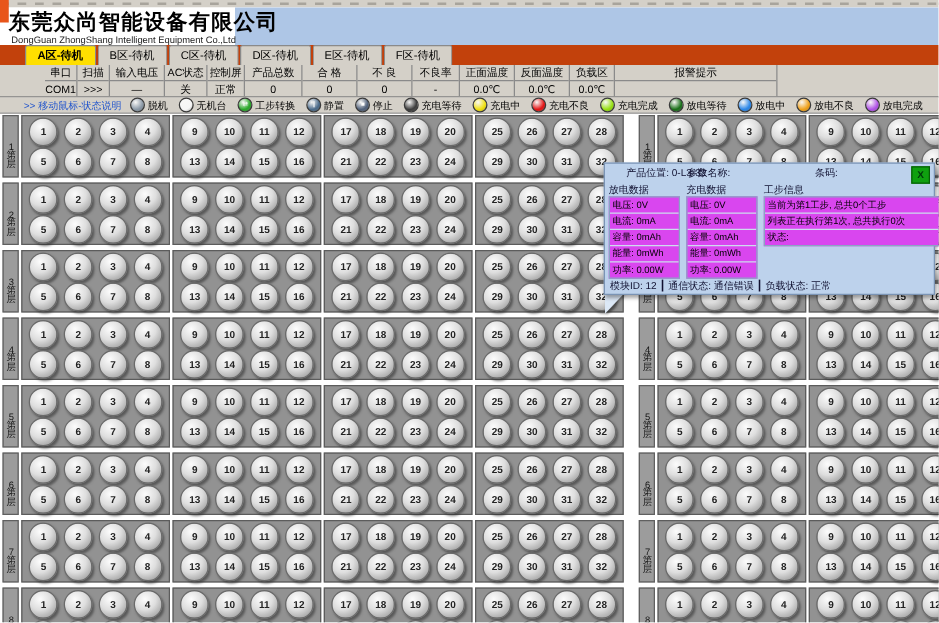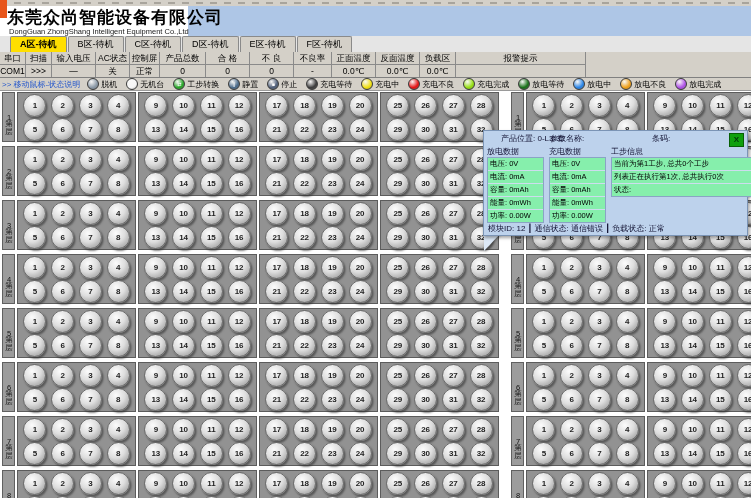--- a/index.html
+++ b/index.html
@@ -10,38 +10,38 @@
        background-image:repeating-linear-gradient(90deg,#a8a49c 0 7px,#d4d0c8 7px 14px);
        background-size:14px 2px;background-position:0 2px;background-repeat:repeat-x;}
   .corner-mark{position:absolute;top:0;left:0;width:7px;height:18px;background:#e8551a;z-index:5;}
   
   .titlebar{position:absolute;top:6px;left:0;width:751px;height:40px;background:#fff;}
   .blue-band{position:absolute;top:0;left:188px;right:0;height:30px;background:#aec6e6;}
   .title{position:absolute;top:0px;left:7px;font-family:"Liberation Serif","DejaVu Serif",serif;
        font-weight:bold;font-size:17px;color:#000;letter-spacing:1px;white-space:nowrap;}
   .subtitle{position:absolute;top:21px;left:9px;font-size:7.5px;color:#222;white-space:nowrap;}
   
-  .tabs{position:absolute;top:36px;left:0;width:751px;height:16px;background:#e5e5e5;
-       display:flex;align-items:flex-end;padding-left:10px;box-sizing:border-box;}
+  .tabs{position:absolute;top:36px;left:0;width:751px;height:16px;background:#c2410c;
+       display:flex;align-items:flex-end;padding-left:20px;box-sizing:border-box;}
   .tab{height:15px;line-height:15px;padding:0 9px;font-size:9px;background:#d4d0c8;
        border:1px solid #8a8a8a;border-bottom:none;margin-right:1px;color:#000;
        border-radius:2px 2px 0 0;white-space:nowrap;cursor:default;}
   .tab.active{background:#ffdf00;font-weight:bold;}
   
   .toolbar{position:absolute;top:52px;left:0;width:751px;height:26px;background:#d4d0c8;
-       display:flex;border-bottom:1px solid #808080;box-sizing:border-box;}
+       display:flex;border-bottom:1px solid #808080;box-sizing:border-box;padding-left:36px;}
   .tcol{display:flex;flex-direction:column;border-right:1px solid #8a8a8a;box-sizing:border-box;flex-shrink:0;}
   .tcol .th{height:13px;line-height:13px;text-align:center;font-size:8.5px;border-bottom:1px solid #8a8a8a;
        white-space:nowrap;overflow:hidden;color:#000;}
   .tcol .tv{height:12px;line-height:12px;text-align:center;font-size:8.5px;white-space:nowrap;color:#000;}
   .tfill{flex:1;}
   
   .legend{position:absolute;top:78px;left:0;width:751px;height:13px;display:flex;align-items:center;
        font-size:8px;background:#d4d0c8;border-bottom:1px solid #9a9a9a;box-sizing:border-box;white-space:nowrap;}
-  .hint{color:#2255cc;margin:0 7px 0 2px;}
+  .hint{color:#2255cc;margin:0 7px 0 19px;}
   .litem{display:flex;align-items:center;margin-right:9px;}
   .sphere{width:12px;height:12px;border-radius:50%;margin-right:2px;border:1px solid #3a3a3a;
        box-sizing:border-box;display:flex;align-items:center;justify-content:center;
        font-size:5px;color:#fff;flex-shrink:0;}
   .llabel{color:#000;text-align:center;}
   
   .grid{position:absolute;top:92px;left:2px;width:780px;}
   .layer-band{display:flex;height:50px;margin-bottom:4px;}
   .panel{display:flex;}
   .panel.rp{margin-left:10px;}
@@ -61,21 +61,21 @@
        border:1px solid #7b94b5;box-shadow:1px 2px 3px rgba(0,0,0,.35);font-size:8px;z-index:10;}
   .p-head{position:relative;height:15px;line-height:15px;padding-left:17px;color:#101030;white-space:nowrap;}
   .ph2{position:absolute;left:66px;top:0;}
   .ph3{position:absolute;left:168px;top:0;}
   .close{position:absolute;right:3px;top:2px;width:13px;height:12px;background:#0fa00f;
        border:1px solid #066006;color:#00390c;font-size:8px;font-weight:bold;text-align:center;
        line-height:11px;cursor:default;box-sizing:content-box;}
   .p-cols{display:flex;padding:0 3px;}
   .p-col{margin-right:5px;}
   .p-col-title{font-size:8px;color:#101030;height:11px;line-height:11px;white-space:nowrap;}
-  .p-box{background:#86efac;border:1px solid #8aa4c4;width:55px;overflow:hidden;}
+  .p-box{background:#d946ef;border:1px solid #8aa4c4;width:55px;overflow:hidden;}
   .p-box.wide{width:140px;}
   .p-row{height:12px;line-height:12px;padding-left:2px;border-bottom:1px solid #cddcee;
        font-size:7.5px;color:#000;white-space:nowrap;overflow:hidden;}
   .p-row:last-child{border-bottom:none;}
   .p-foot{position:absolute;left:4px;bottom:1px;font-size:8px;color:#101030;white-space:nowrap;}
   .popup-tail{position:absolute;left:484px;top:233px;width:0;height:0;
        border-top:18px solid #dce8f6;border-right:17px solid transparent;z-index:9;
        filter:drop-shadow(1px 1px 1px rgba(0,0,0,.25));}
 </style>
 </head>

